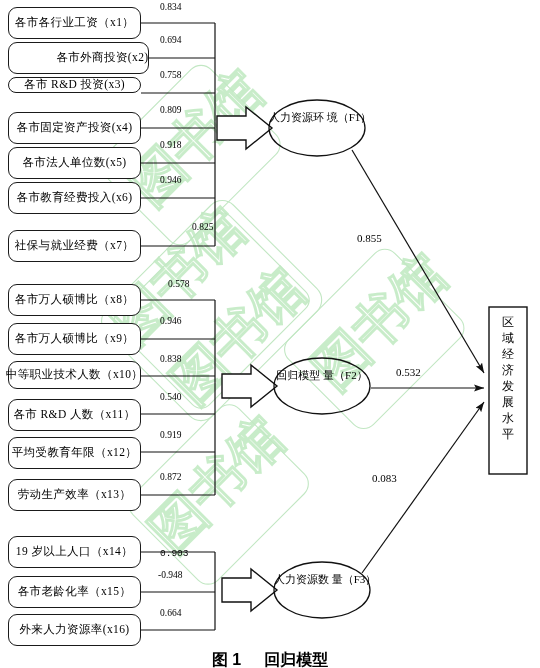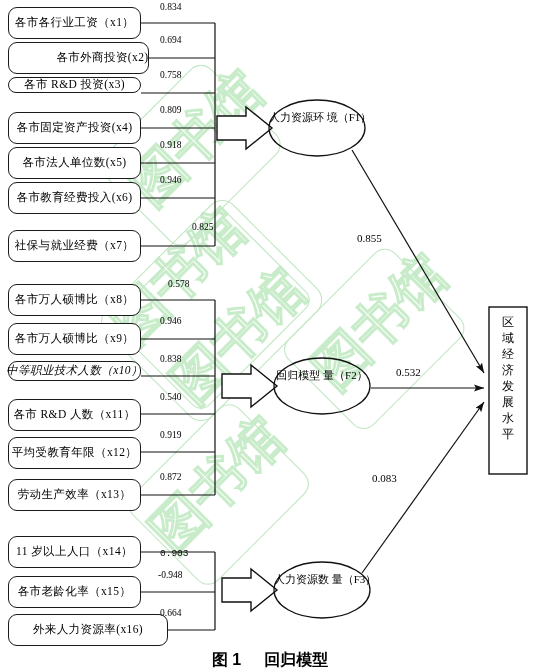--- a/index.html
+++ b/index.html
@@ -157,47 +157,47 @@
   <div class="coef" style="left:160px;top:140px;">0.918</div>
   <div class="coef" style="left:160px;top:175px;">0.946</div>
   <div class="coef" style="left:160px;top:222px;padding-left:32px;">0.825</div>
 
   <div class="ibox" style="left:8px;top:284px;width:133px;height:32px;">
     <span>各市万人硕博比（x8）</span>
   </div>
   <div class="ibox" style="left:8px;top:323px;width:133px;height:32px;">
     <span>各市万人硕博比（x9）</span>
   </div>
-  <div class="ibox" style="left:8px;top:361px;width:133px;height:20px;font-style:italic;">
+  <div class="ibox" style="left:8px;top:361px;width:133px;height:28px;">
     <span>中等职业技术人数（x10）</span>
   </div>
   <div class="ibox" style="left:8px;top:399px;width:133px;height:32px;">
     <span>各市 R&amp;D 人数（x11）</span>
   </div>
   <div class="ibox" style="left:8px;top:437px;width:133px;height:32px;">
     <span>平均受教育年限（x12）</span>
   </div>
   <div class="ibox" style="left:8px;top:479px;width:133px;height:32px;">
     <span>劳动生产效率（x13）</span>
   </div>
 
   <div class="coef" style="left:168px;top:279px;">0.578</div>
   <div class="coef" style="left:160px;top:316px;">0.946</div>
   <div class="coef" style="left:160px;top:354px;">0.838</div>
   <div class="coef" style="left:160px;top:392px;">0.540</div>
   <div class="coef" style="left:160px;top:430px;">0.919</div>
   <div class="coef" style="left:160px;top:472px;">0.872</div>
 
   <div class="ibox" style="left:8px;top:536px;width:133px;height:32px;">
-    <span>11 岁以上人口（x14）</span>
+    <span>19 岁以上人口（x14）</span>
   </div>
   <div class="ibox" style="left:8px;top:576px;width:133px;height:32px;">
     <span>各市老龄化率（x15）</span>
   </div>
-  <div class="ibox" style="left:8px;top:614px;width:160px;height:32px;">
+  <div class="ibox" style="left:8px;top:614px;width:133px;height:32px;">
     <span>外来人力资源率(x16)</span>
   </div>
 
   <div class="coef" style="left:160px;top:548px;font-family:Liberation Mono, monospace;">0.903</div>
   <div class="coef" style="left:158px;top:570px;">-0.948</div>
   <div class="coef" style="left:160px;top:608px;">0.664</div>
 
   <div class="ell-label" style="left:269px;top:110px;width:96px;">
     <span>人力资源环</span>
     <span>境（F1）</span>

